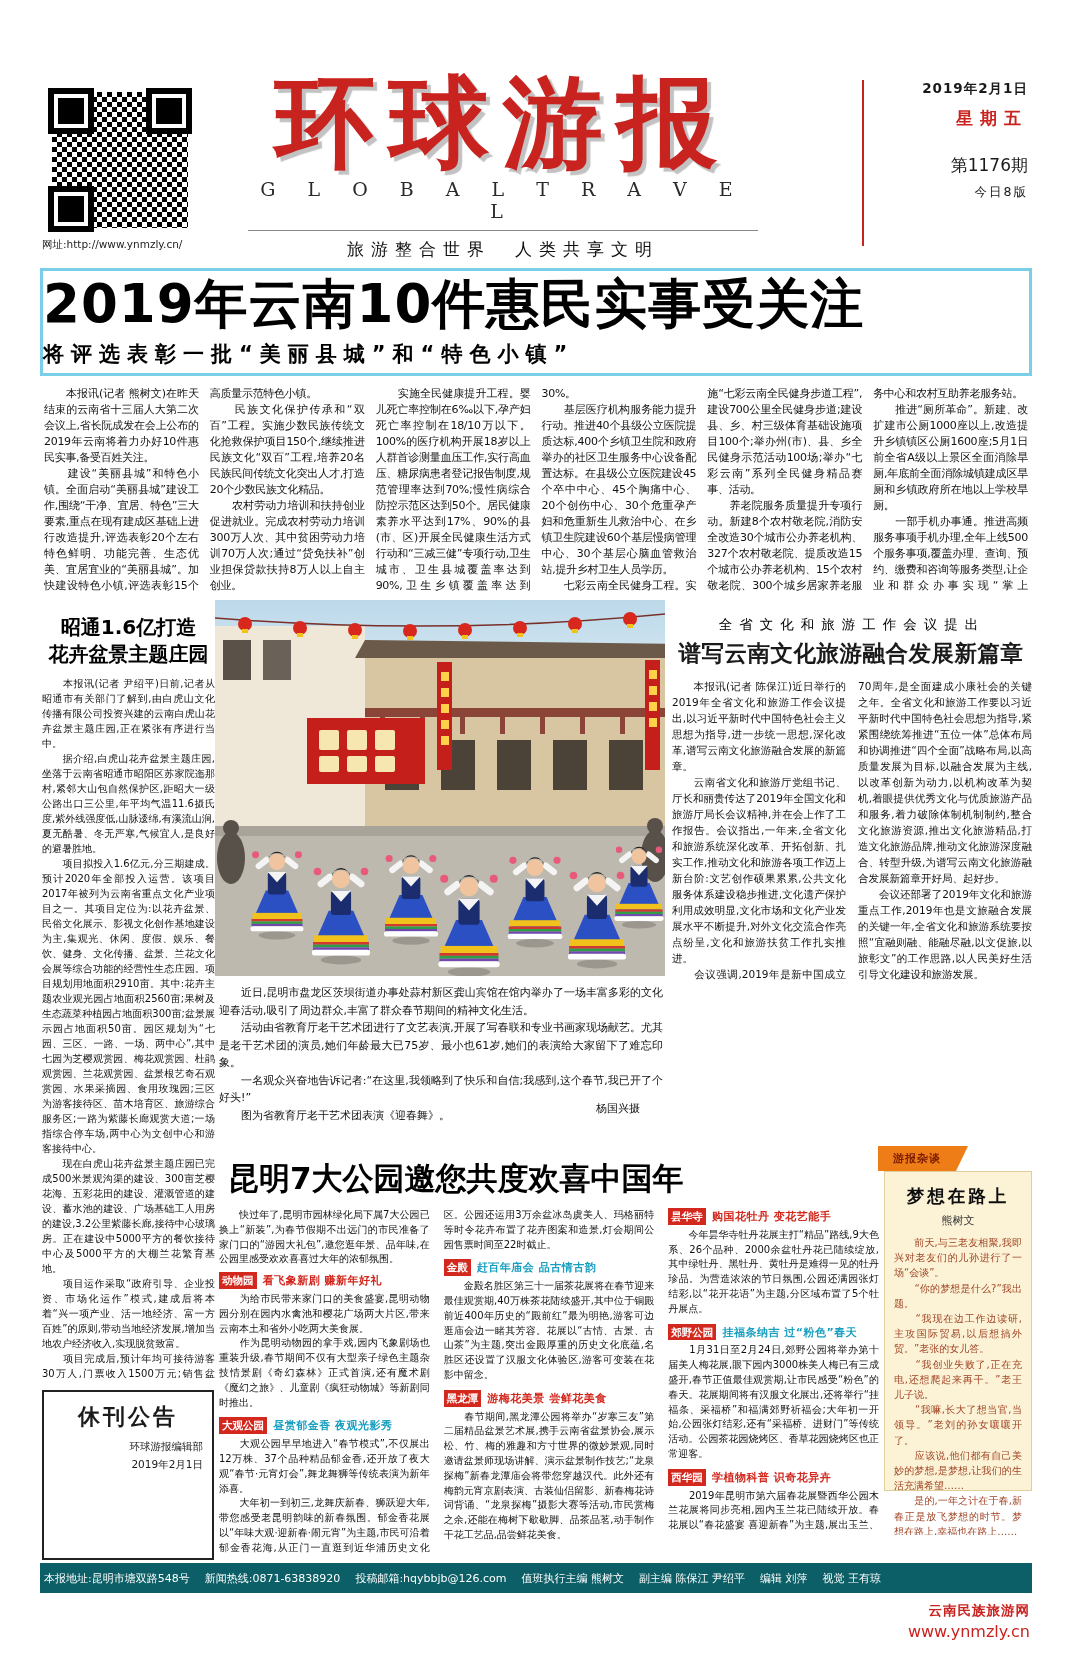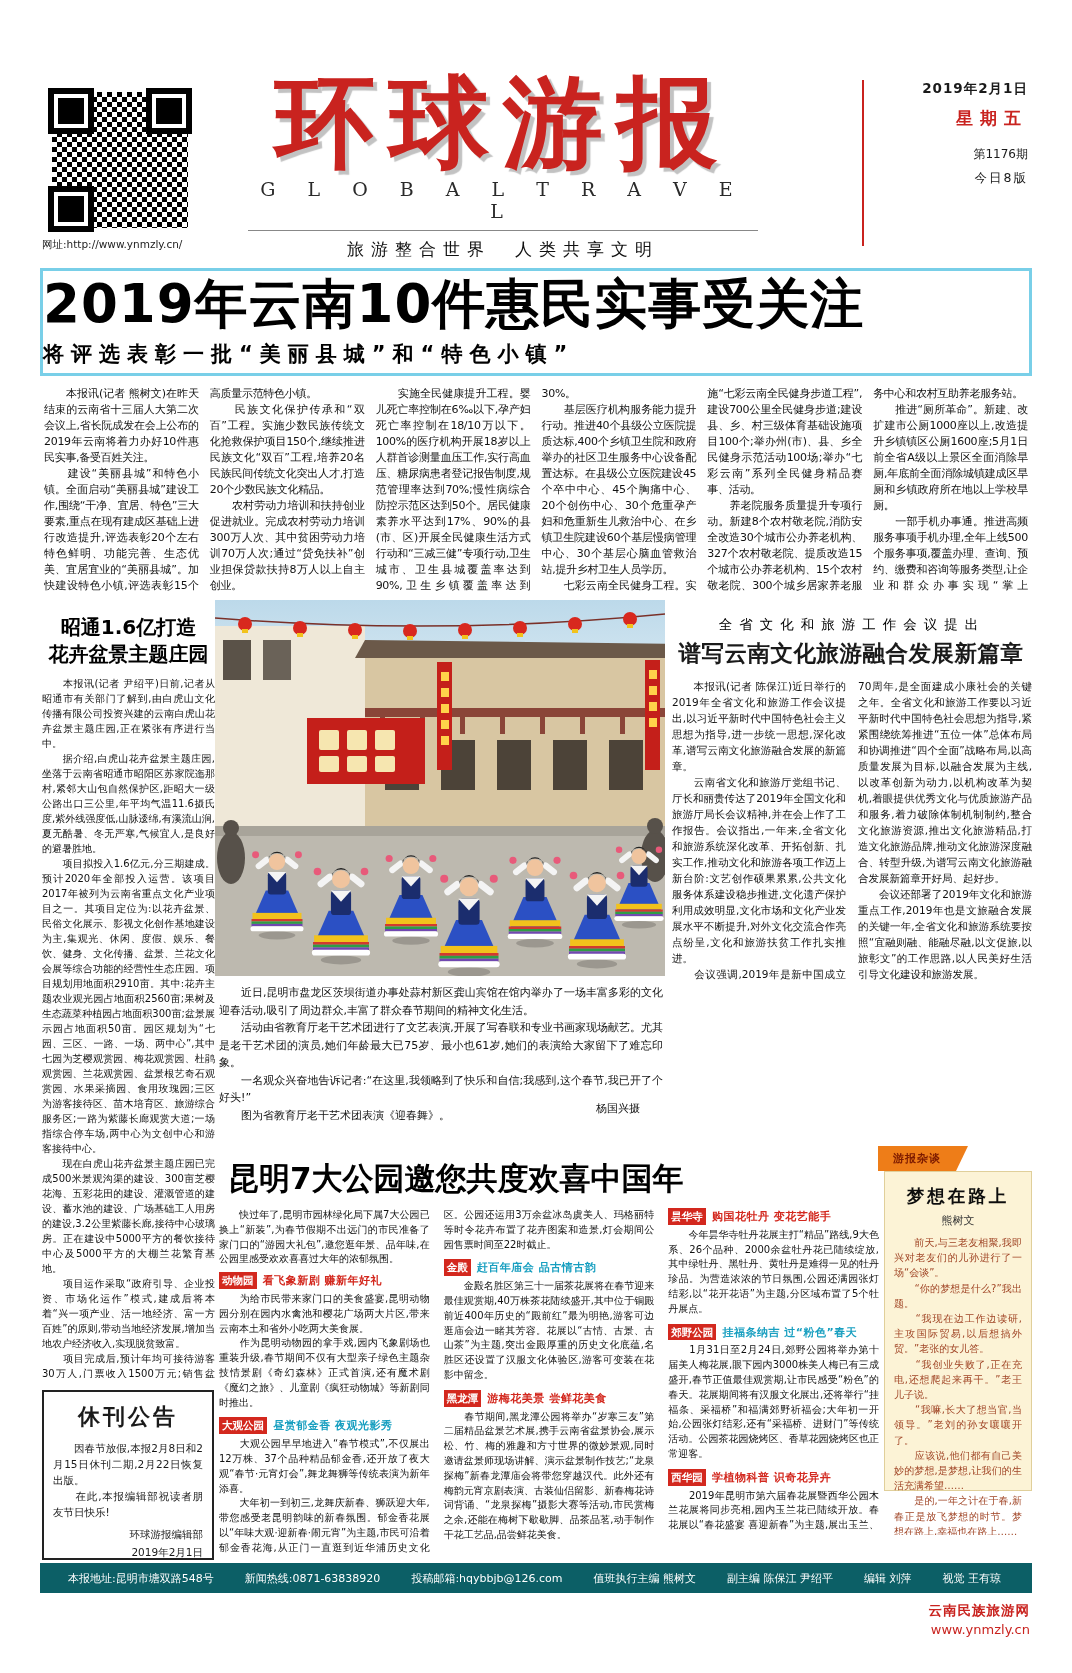--- a/index.html
+++ b/index.html
@@ -20,21 +20,21 @@
   .masthead{position:absolute;left:248px;top:68px;width:510px;text-align:center;}
   .paper-title{font-family:"DejaVu Serif","Liberation Serif",serif;font-weight:bold;color:#c9231f;
       font-size:100px;line-height:1.08;letter-spacing:14px;text-shadow:4px 4px 1px #c2c2c2;white-space:nowrap;}
   .paper-title-en{margin-top:2px;font-size:19px;letter-spacing:13px;color:#2a2a2a;font-family:"DejaVu Serif","Liberation Serif",serif;}
   .paper-slogan{margin-top:8px;padding-top:7px;border-top:1px solid #888;font-size:17px;letter-spacing:7px;color:#111;}
 
   .head-rule{position:absolute;left:862px;top:80px;width:2px;height:166px;background:#c9231f;}
   .issue-info{position:absolute;left:874px;top:80px;width:158px;text-align:right;padding-right:4px;}
   .issue-date{font-size:13.5px;font-weight:bold;letter-spacing:1px;}
   .issue-weekday{margin-top:9px;font-size:17px;font-weight:bold;color:#c9231f;letter-spacing:7px;}
-  .issue-no{margin-top:16px;font-size:12px;}
+  .issue-no{margin-top:24px;font-size:17px;}
   .issue-pages{margin-top:7px;font-size:12.5px;letter-spacing:2px;}
   .issue-codes{margin-top:22px;font-size:11.5px;line-height:1.95;color:#111;}
 
   
   .headline-box{position:absolute;left:40px;top:268px;width:992px;height:108px;border:3px solid #79cfe8;
       display:flex;flex-direction:column;align-items:flex-start;justify-content:center;background:#fff;}
   .main-headline{font-size:53px;font-weight:900;letter-spacing:1px;color:#000;line-height:1;white-space:nowrap;}
   .sub-headline{margin-top:10px;font-size:21px;font-weight:bold;letter-spacing:7px;color:#000;white-space:nowrap;}
   .topstory-body{position:absolute;left:44px;top:386px;width:984px;height:210px;overflow:hidden;
       column-count:6;column-gap:11px;font-size:11px;line-height:16px;text-align:justify;white-space:pre-line;letter-spacing:-0.3px;color:#111;}
@@ -76,24 +76,24 @@
   .essay-tab{position:absolute;left:878px;top:1146px;width:78px;height:25px;background:#ee7d18;color:#7d1b00;
       font-size:11px;font-weight:900;display:flex;align-items:center;justify-content:center;letter-spacing:1px;font-family:Liberation Serif, serif;}
   .essay-tab:after{content:"";position:absolute;right:-12px;top:0;border-left:12px solid #ee7d18;border-bottom:25px solid transparent;}
   .essay-box{position:absolute;left:884px;top:1171px;width:148px;height:320px;background:#fcf3d6;border:1px solid #e0cf9a;padding:12px 9px 8px;}
   .essay-title{text-align:center;font-size:17.5px;font-weight:900;letter-spacing:3px;color:#0d0d0d;}
   .essay-author{margin-top:5px;text-align:center;font-size:11px;color:#333;}
   .essay-body{margin-top:7px;height:300px;overflow:hidden;font-size:10px;line-height:15.2px;text-align:justify;white-space:pre-line;color:#a04526;}
 
   
   .footer-bar{position:absolute;left:40px;top:1563px;width:992px;height:30px;background:#0c5f66;color:#fff;
-      display:flex;align-items:center;gap:31px;padding:0 28px;font-size:11px;white-space:nowrap;}
+      display:flex;align-items:center;gap:15px;padding:0 4px;font-size:11px;white-space:nowrap;}
   .site-box{position:absolute;right:42px;top:1600px;text-align:right;color:#c9231f;line-height:1.5;}
   .site-name{font-size:13.5px;font-weight:bold;letter-spacing:1px;}
-  .site-url{font-size:13px;}
+  .site-url{font-size:16px;}
 </style>
 </head>
 <body>
 
 <div class="page">
 
   <div class="qr-wrap">
     <div class="qr">
       <div class="finder f1"></div>
       <div class="finder f2"></div>
@@ -139,22 +139,20 @@
   </div>
   <div class="zt-body">　　本报讯(记者 尹绍平)日前,记者从昭通市有关部门了解到,由白虎山文化传播有限公司投资兴建的云南白虎山花卉盆景主题庄园,正在紧张有序进行当中。
 　　据介绍,白虎山花卉盆景主题庄园,坐落于云南省昭通市昭阳区苏家院迤那村,紧邻大山包自然保护区,距昭大一级公路出口三公里,年平均气温11.6摄氏度,紫外线强度低,山脉逶绵,有溪流山涧,夏无酷暑、冬无严寒,气候宜人,是良好的避暑胜地。
 　　项目拟投入1.6亿元,分三期建成。预计2020年全部投入运营。该项目2017年被列为云南省重点文化产业项目之一。其项目定位为:以花卉盆景、民俗文化展示、影视文化创作基地建设为主,集观光、休闲、度假、娱乐、餐饮、健身、文化传播、盆景、兰花文化会展等综合功能的经营性生态庄园。项目规划用地面积2910亩。其中:花卉主题农业观光园占地面积2560亩;果树及生态蔬菜种植园占地面积300亩;盆景展示园占地面积50亩。园区规划为“七园、三区、一路、一场、两中心”,其中七园为芝樱观赏园、梅花观赏园、杜鹃观赏园、兰花观赏园、盆景根艺奇石观赏园、水果采摘园、食用玫瑰园;三区为游客接待区、苗木培育区、旅游综合服务区;一路为紫藤长廊观赏大道;一场指综合停车场,两中心为文创中心和游客接待中心。
 　　现在白虎山花卉盆景主题庄园已完成500米景观沟渠的建设、300亩芝樱花海、五彩花田的建设、灌溉管道的建设、蓄水池的建设、广场基础工人用房的建设,3.2公里紫藤长廊,接待中心玻璃房。正在建设中5000平方的餐饮接待中心及5000平方的大棚兰花繁育基地。
 　　项目运作采取“政府引导、企业投资、市场化运作”模式,建成后将本着“兴一项产业、活一地经济、富一方百姓”的原则,带动当地经济发展,增加当地农户经济收入,实现脱贫致富。
 　　项目完成后,预计年均可接待游客30万人,门票收入1500万元;销售盆景、兰花30万盆,销售额9000万元,实现利润2000万元,其中农户净利润300万元,农户户均增收1万元以上。</div>
 
   <div class="notice-box">
     <div class="notice-title">休刊公告</div>
-    <div class="notice-body">　　因春节放假,本报2月8日和2月15日休刊二期,2月22日恢复出版。
-　　在此,本报编辑部祝读者朋友节日快乐!</div>
     <div class="notice-sign">
       <div>环球游报编辑部</div>
       <div>2019年2月1日</div>
     </div>
   </div>
 
   <div class="photo">
     <svg width="450" height="376" viewBox="0 0 450 376">
       <defs>
         <linearGradient id="sky" x1="0" y1="0" x2="0" y2="1">

